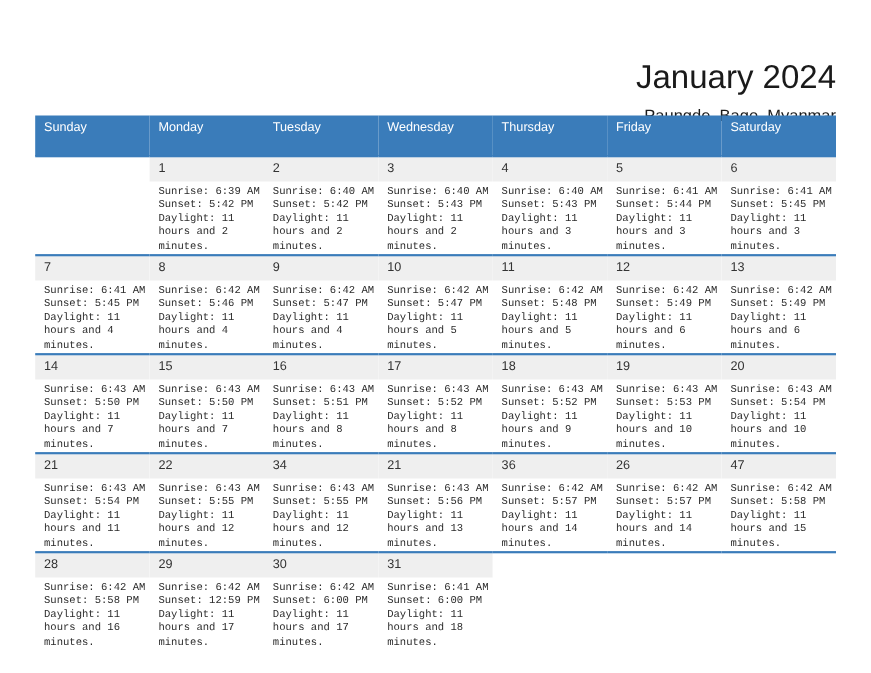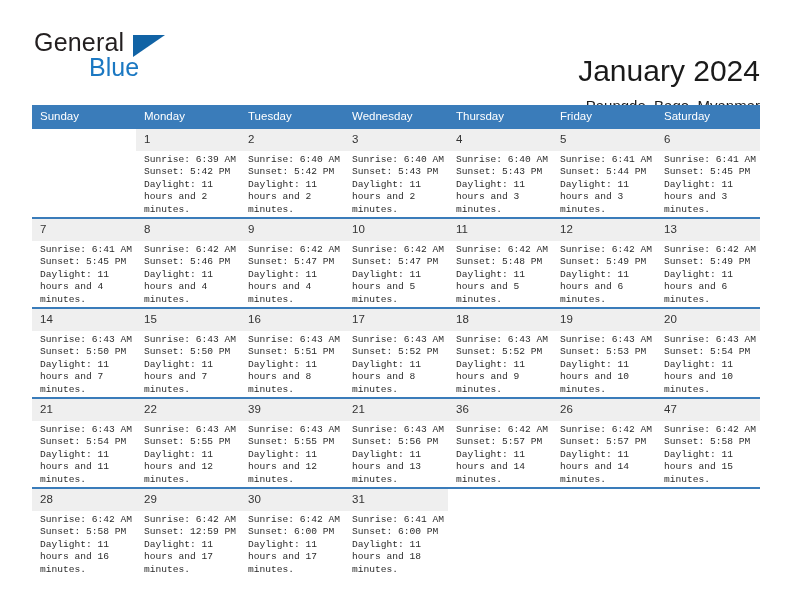--- a/index.html
+++ b/index.html
@@ -96,21 +96,21 @@
     width: 728px;
     border-collapse: collapse;
     table-layout: fixed;
   }
   .calendar th {
     background: #3a7cba;
     color: #ffffff;
     font-size: 11.5px;
     font-weight: normal;
     text-align: left;
-    padding: 5px 0 5px 8px;
+    padding: 5px 0 19px 8px;
     height: 12px;
     border: none;
   }
   .calendar td {
     vertical-align: top;
     padding: 0;
     border: none;
     border-top: 2px solid #3a7cba;
     height: 88px;
     width: 104px;
@@ -145,25 +145,20 @@
     white-space: normal;
   }
 </style>
 </head>
 <body>
 
 <div class="page">
 
   <div class="header">
 
-    <div class="brand">
-      <span class="brand-general">General</span>
-      <span class="brand-triangle"></span>
-      <span class="brand-blue">Blue</span>
-    </div>
 
     <div class="title-block">
       <h1 class="cal-title">January 2024</h1>
       <h2 class="cal-subtitle">Paungde, Bago, Myanmar</h2>
     </div>
 
   </div>
 
   <table class="calendar">
     <thead>
@@ -358,21 +353,21 @@
           </td>
           <td>
             <span class="daynum">22</span>
             <div class="info">
               <div>Sunrise: 6:43 AM</div>
               <div>Sunset: 5:55 PM</div>
               <div class="daylight">Daylight: 11 hours and 12 minutes.</div>
             </div>
           </td>
           <td>
-            <span class="daynum">39</span>
+            <span class="daynum">34</span>
             <div class="info">
               <div>Sunrise: 6:43 AM</div>
               <div>Sunset: 5:55 PM</div>
               <div class="daylight">Daylight: 11 hours and 12 minutes.</div>
             </div>
           </td>
           <td>
             <span class="daynum">21</span>
             <div class="info">
               <div>Sunrise: 6:43 AM</div>

